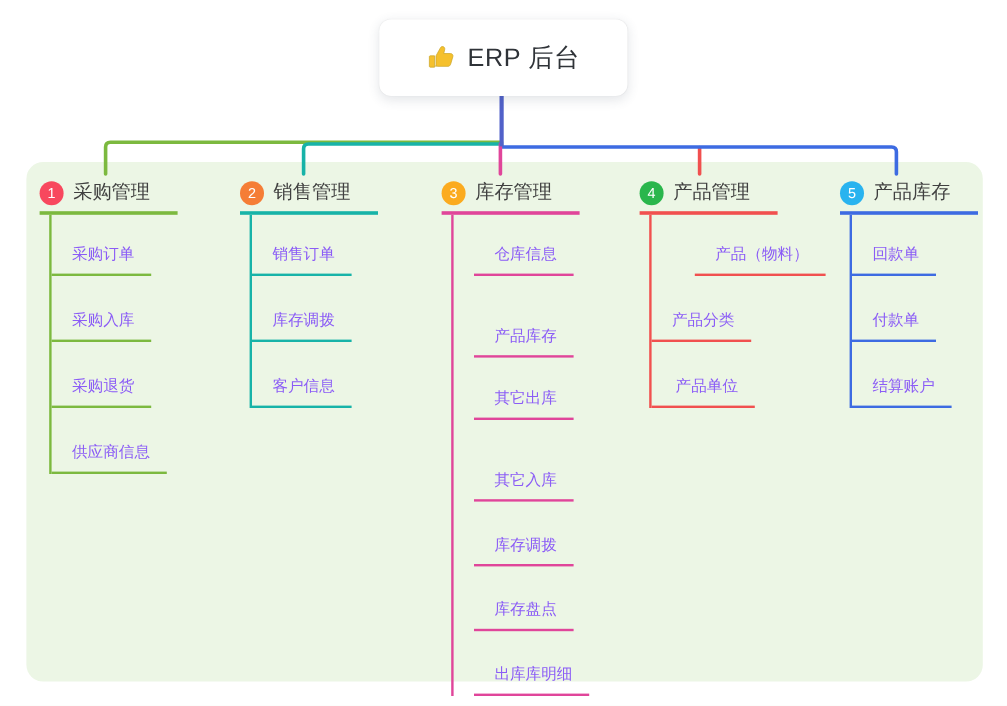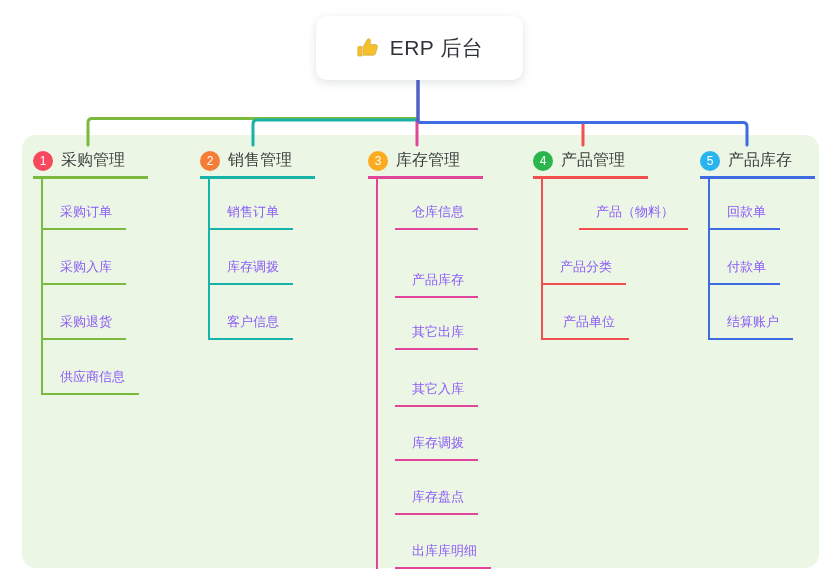--- a/index.html
+++ b/index.html
@@ -73,21 +73,21 @@
       </div>
       <div class="branch" style="left: 368px;">
         <div class="branch-header" style="border-bottom-color: rgb(224, 69, 154);">
           <span class="badge" style="background: rgb(251, 171, 31);">3</span>
           <span class="branch-label">库存管理</span>
         </div>
         <div class="items" style="border-left-color: rgb(224, 69, 154); padding-left: 17px;">
           <div class="item" style="height: 51px; border-bottom-color: rgb(224, 69, 154);">仓库信息</div>
           <div class="item" style="height: 68px; border-bottom-color: rgb(224, 69, 154);">产品库存</div>
           <div class="item" style="height: 52px; border-bottom-color: rgb(224, 69, 154);">其它出库</div>
-          <div class="item" style="height: 57px; border-bottom-color: rgb(224, 69, 154);">其它入库</div>
+          <div class="item" style="height: 68px; border-bottom-color: rgb(224, 69, 154);">其它入库</div>
           <div class="item" style="height: 54px; border-bottom-color: rgb(224, 69, 154);">库存调拨</div>
           <div class="item" style="height: 54px; border-bottom-color: rgb(224, 69, 154);">库存盘点</div>
           <div class="item" style="height: 54px; border-bottom-color: rgb(224, 69, 154);">出库库明细</div>
         </div>
       </div>
       <div class="branch" style="left: 533px;">
         <div class="branch-header" style="border-bottom-color: rgb(241, 80, 79);">
           <span class="badge" style="background: rgb(42, 182, 76);">4</span>
           <span class="branch-label">产品管理</span>
         </div>

